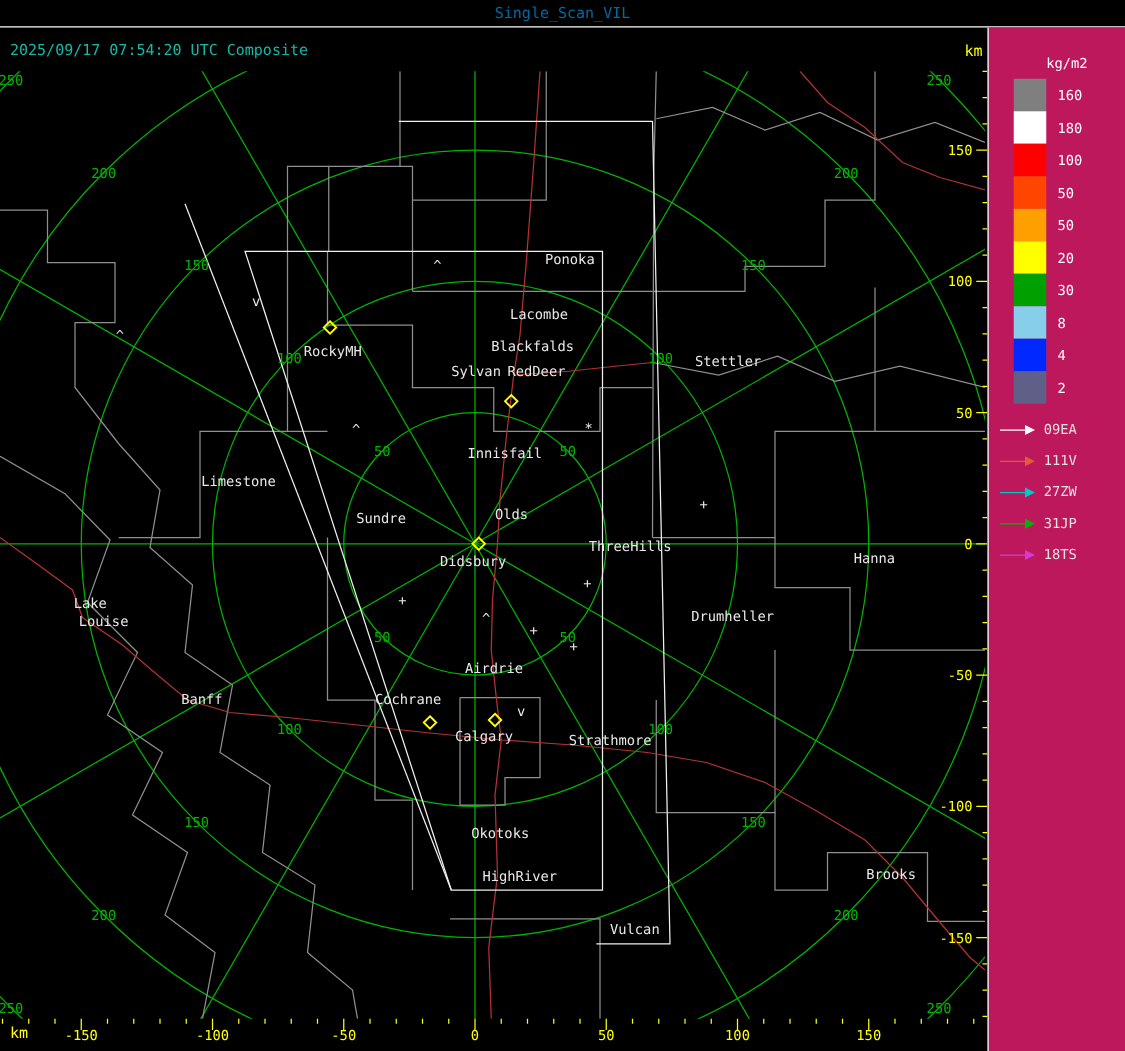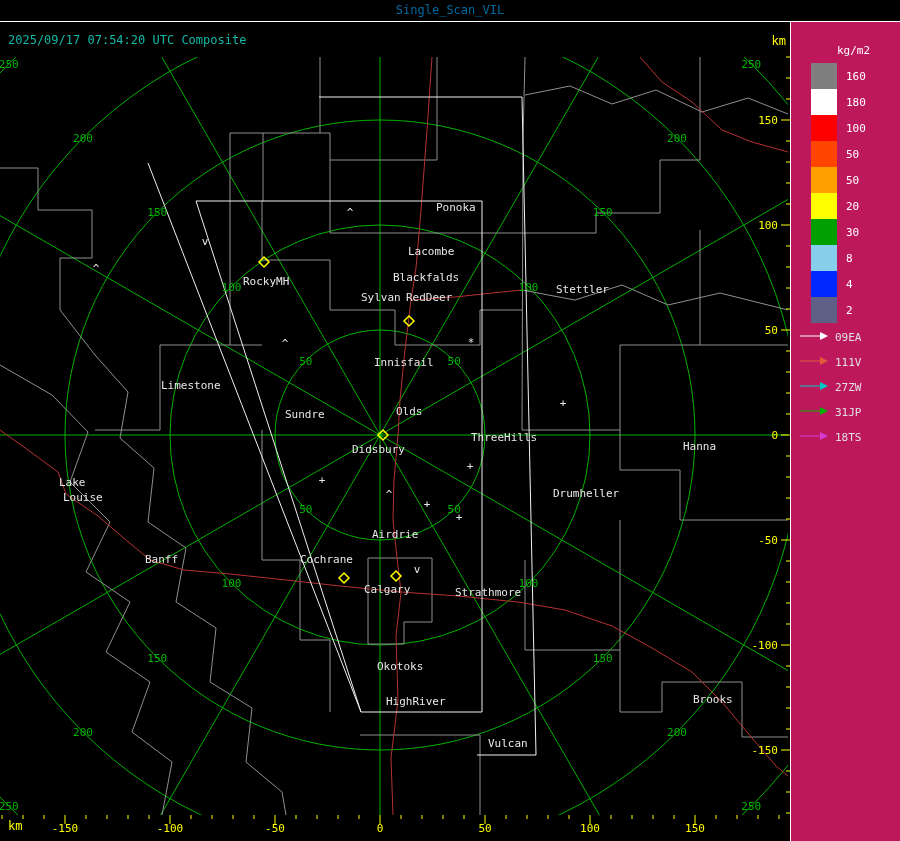--- a/index.html
+++ b/index.html
@@ -14,21 +14,21 @@
   .km-top{position:absolute;left:756px;top:34px;width:30px;color:#ffff00;font-size:12px;text-align:right;z-index:5}
   .km-bottom{position:absolute;left:8px;top:819px;color:#ffff00;font-size:12px;z-index:5}
   .legend-panel{position:absolute;left:790px;top:22px;width:110px;height:819px;
     border-left:1px solid #fff;background:#be185d;z-index:6}
   .legend-unit{margin:22px 0 0 46px;font-size:11px;color:#fff}
   #legend-items{margin:6px 0 0 20px}
   .lrow{display:flex;align-items:center;height:26px}
   .swatch{width:26px;height:26px;flex:0 0 26px}
   .lval{margin-left:9px;font-size:11px;color:#fff}
   #radar-list{margin:8px 0 0 8px}
-  .rrow{display:flex;height:25px}
+  .rrow{display:flex;align-items:center;height:25px}
   .rid{margin-left:6px;font-size:11px;color:#e0e0e0}
 </style>
 </head>
 <body>
 
 <div class="screen">
 
   <svg id="map" width="790" height="841">
       <defs>
         <clipPath id="mapclip">

